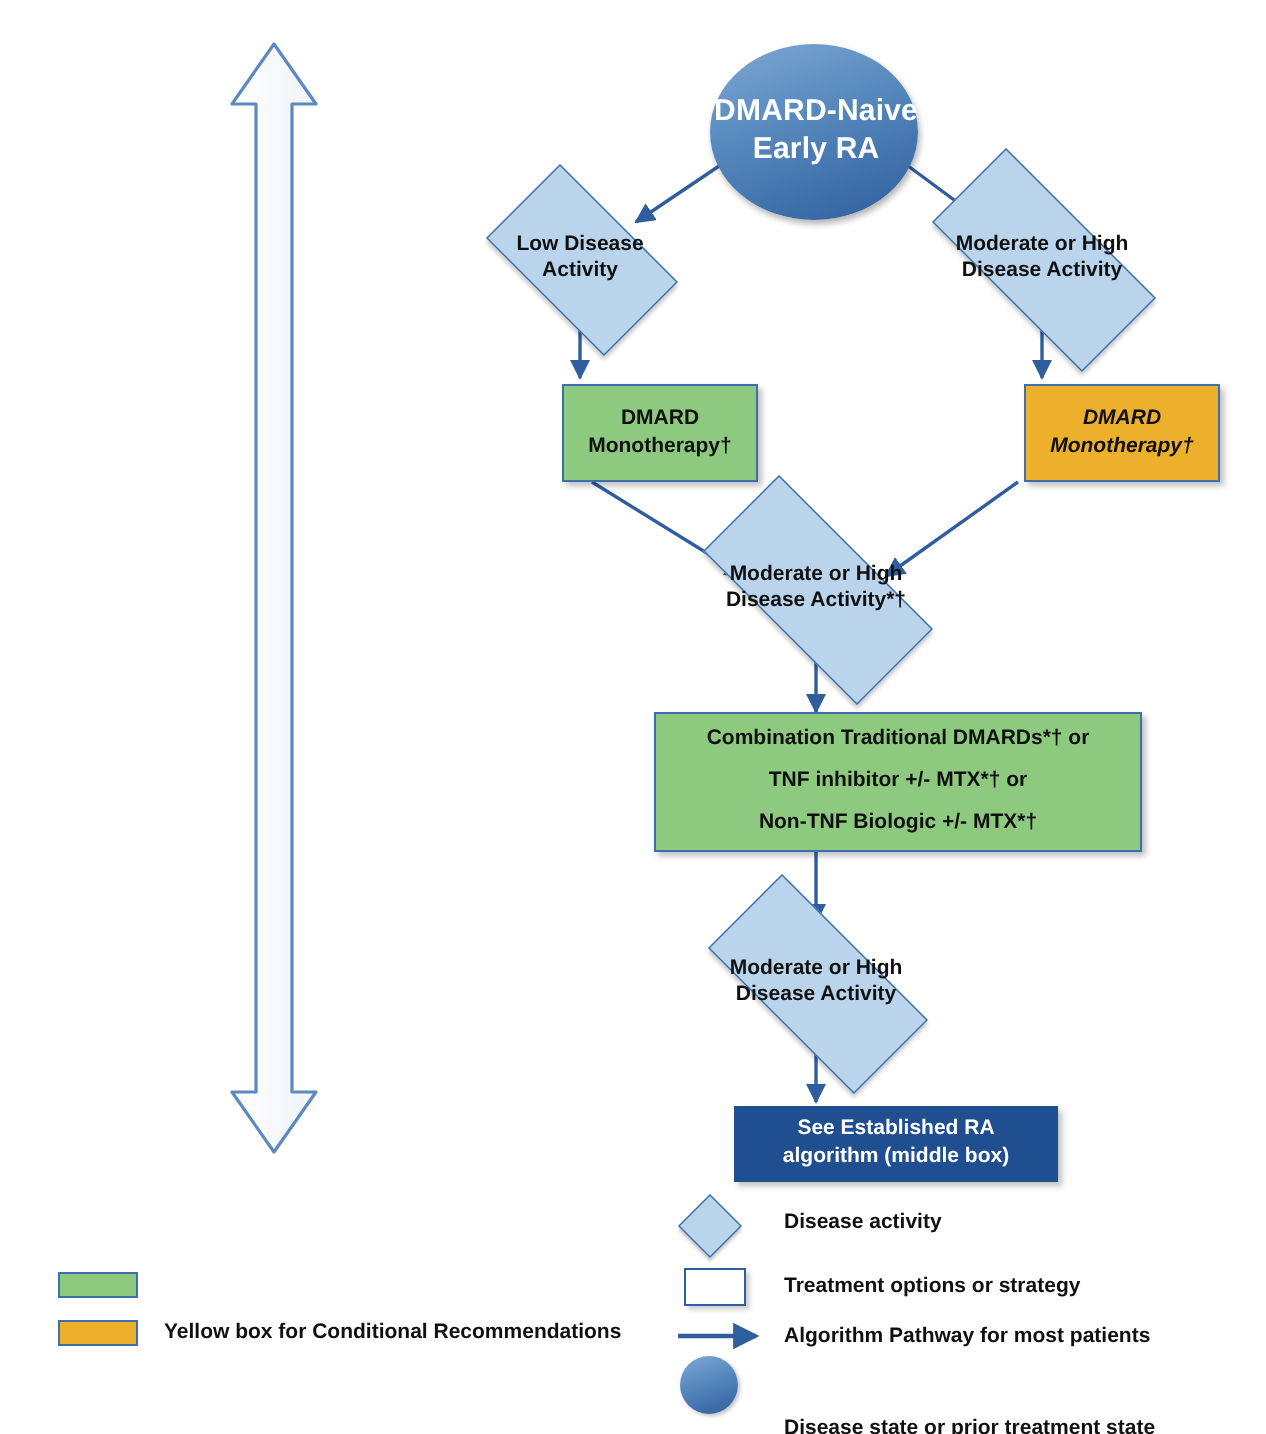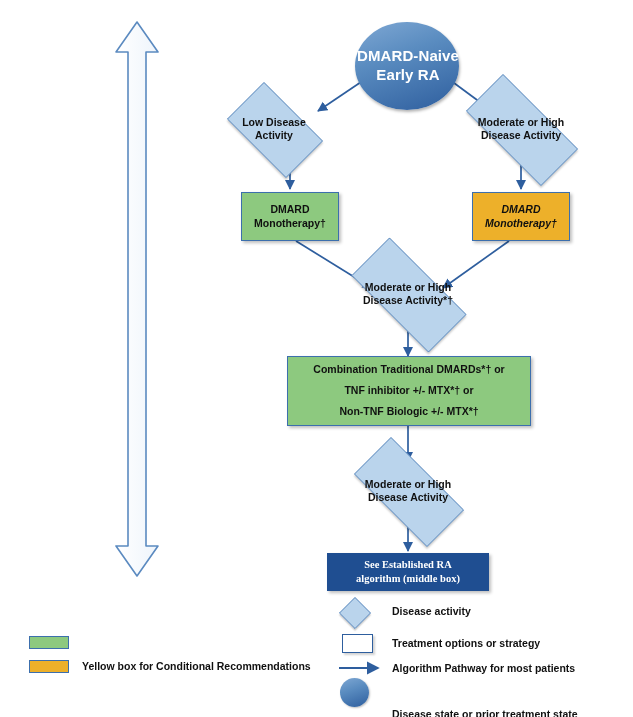--- a/index.html
+++ b/index.html
@@ -81,20 +81,21 @@
     justify-content: center;
     text-align: center;
     border: 1.5px solid #3C6FAD;
     box-shadow: 2px 2px 3px rgba(0,0,0,0.25);
     color: #101010;
     font-weight: bold;
     font-size: 10.5px;
     line-height: 1.3;
     box-sizing: border-box;
     padding: 2px 4px;
+    margin-left: 40px;
   }
   .rect-green  { background: #8DC97F; }
   .rect-yellow { background: #EDB02A; font-style: italic; }
   .rect-navy   { background: #1F4E91; color: #ffffff; border-color: #1F4E91; }
 
   .rect-node .lines { width: 100%; }
   .rect-node .lines .ln { display: block; }
 
   .big-green .lines .ln { margin: 7.5px 0; }
 
@@ -187,21 +188,21 @@
     <line x1="339" y1="668" x2="378" y2="668" stroke="#2E5E9E" stroke-width="2.2" marker-end="url(#arrowheadLg)"></line>
   </svg>
 
   <div class="circle-node" style="left:355px; top:22px; width:104px; height:88px;">
     <span>
       <span>DMARD-Naive</span><br>
       <span>Early RA</span>
     </span>
   </div>
 
-  <div class="diamond-node" style="left:216px; top:93px; width:116px; height:72px;">
+  <div class="diamond-node" style="left:232px; top:93px; width:116px; height:72px;">
     <span class="dshape"></span>
     <span class="dtext">
       <span>Low Disease</span><br>
       <span>Activity</span>
     </span>
   </div>
 
   <div class="diamond-node" style="left:447px; top:93px; width:148px; height:72px;">
     <span class="dshape"></span>
     <span class="dtext">
@@ -241,21 +242,21 @@
   </div>
 
   <div class="diamond-node" style="left:336px; top:455px; width:144px; height:72px;">
     <span class="dshape"></span>
     <span class="dtext">
       <span>Moderate or High</span><br>
       <span>Disease Activity</span>
     </span>
   </div>
 
-  <div class="rect-node rect-navy" style="left:327px; top:553px; width:162px; height:38px;font-family:Liberation Serif, serif;">
+  <div class="rect-node rect-navy" style="left:327px; top:553px; width:162px; height:38px;">
     <span class="lines">
       <span class="ln">See Established RA</span>
       <span class="ln">algorithm (middle box)</span>
     </span>
   </div>
 
 
   <div class="legend-swatch" style="left:29px; top:636px; background:#8DC97F;"></div>
 
   <div class="legend-swatch" style="left:29px; top:660px; background:#EDB02A;"></div>

